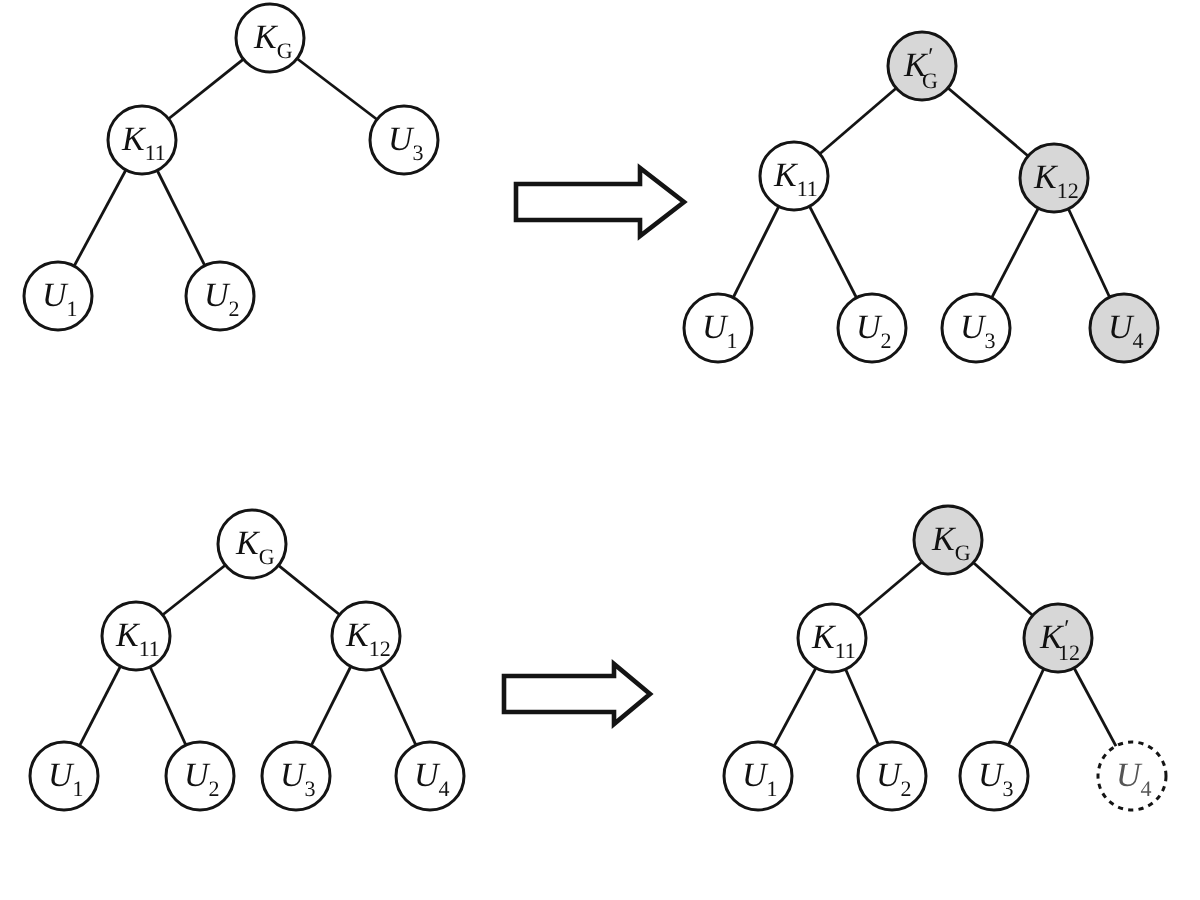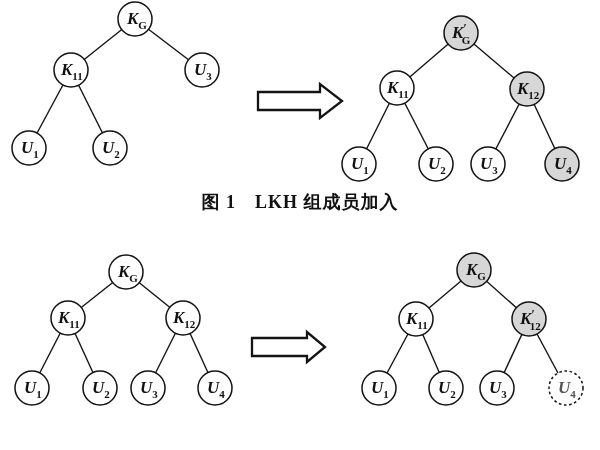--- a/index.html
+++ b/index.html
@@ -1,20 +1,19 @@
 <!DOCTYPE html>
 <html><head>
 <meta charset="utf-8">
 <style>
   html, body { margin: 0; padding: 0; background: #ffffff; }
   body { width: 600px; height: 450px; overflow: hidden; }
   .canvas {
     position: relative; width: 600px; height: 450px; background: #ffffff;
     font-family: "Liberation Serif", "DejaVu Serif", serif;
-    font-weight: bold;
   }
   .canvas svg { position: absolute; top: 0; left: 0; }
   .canvas svg text {
     font-family: "Liberation Serif", "DejaVu Serif", serif;
     user-select: none;
   }
   .caption {
     position: absolute; left: 0; width: 600px; text-align: center;
     font-size: 18px; color: #111111; letter-spacing: 1px; white-space: pre;
   }
@@ -104,14 +103,13 @@
         <text x="371" y="393" font-size="17" font-style="italic" fill="#111111"><tspan>U</tspan><tspan dy="5" dx="0" font-size="11" font-style="normal">1</tspan></text>
         <circle cx="446" cy="388" r="17" fill="#ffffff" stroke="#141414" stroke-width="1.5"></circle>
         <text x="438" y="393" font-size="17" font-style="italic" fill="#111111"><tspan>U</tspan><tspan dy="5" dx="0" font-size="11" font-style="normal">2</tspan></text>
         <circle cx="497" cy="388" r="17" fill="#ffffff" stroke="#141414" stroke-width="1.5"></circle>
         <text x="489" y="393" font-size="17" font-style="italic" fill="#111111"><tspan>U</tspan><tspan dy="5" dx="0" font-size="11" font-style="normal">3</tspan></text>
         <circle cx="566" cy="388" r="17" fill="#ffffff" stroke="#141414" stroke-width="1.5" stroke-dasharray="2.6 2.6"></circle>
         <text x="558" y="393" font-size="17" font-style="italic" fill="#555555"><tspan>U</tspan><tspan dy="5" dx="0" font-size="11" font-style="normal">4</tspan></text>
       </g>
       <polygon points="252,338 307,338 307,332 325,347 307,362 307,356 252,356" fill="#ffffff" stroke="#141414" stroke-width="2.3" stroke-linejoin="miter"></polygon>
     </svg>
-  <div class="caption" id="cap1">图 1　LKH 组成员加入</div>
 </div>
 
 </body></html>

